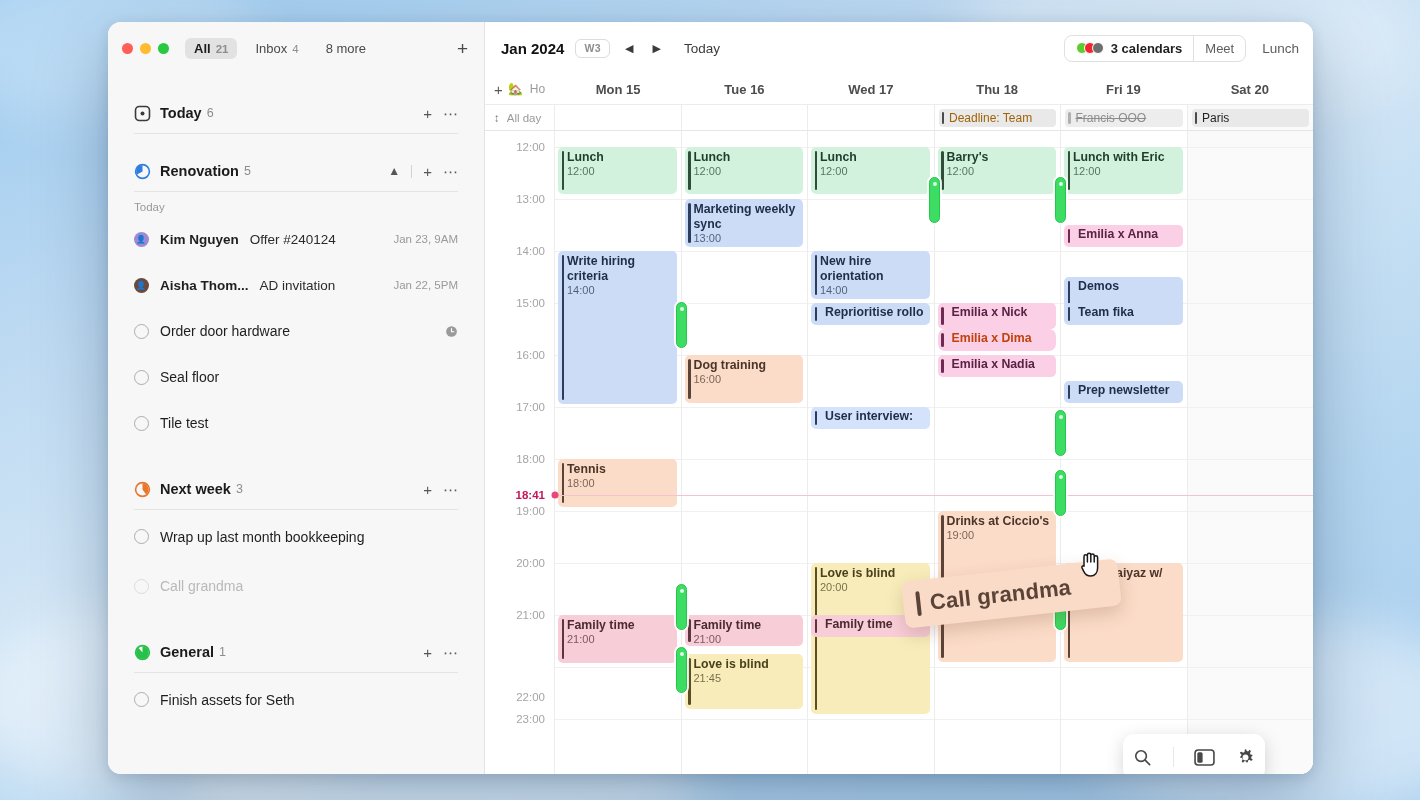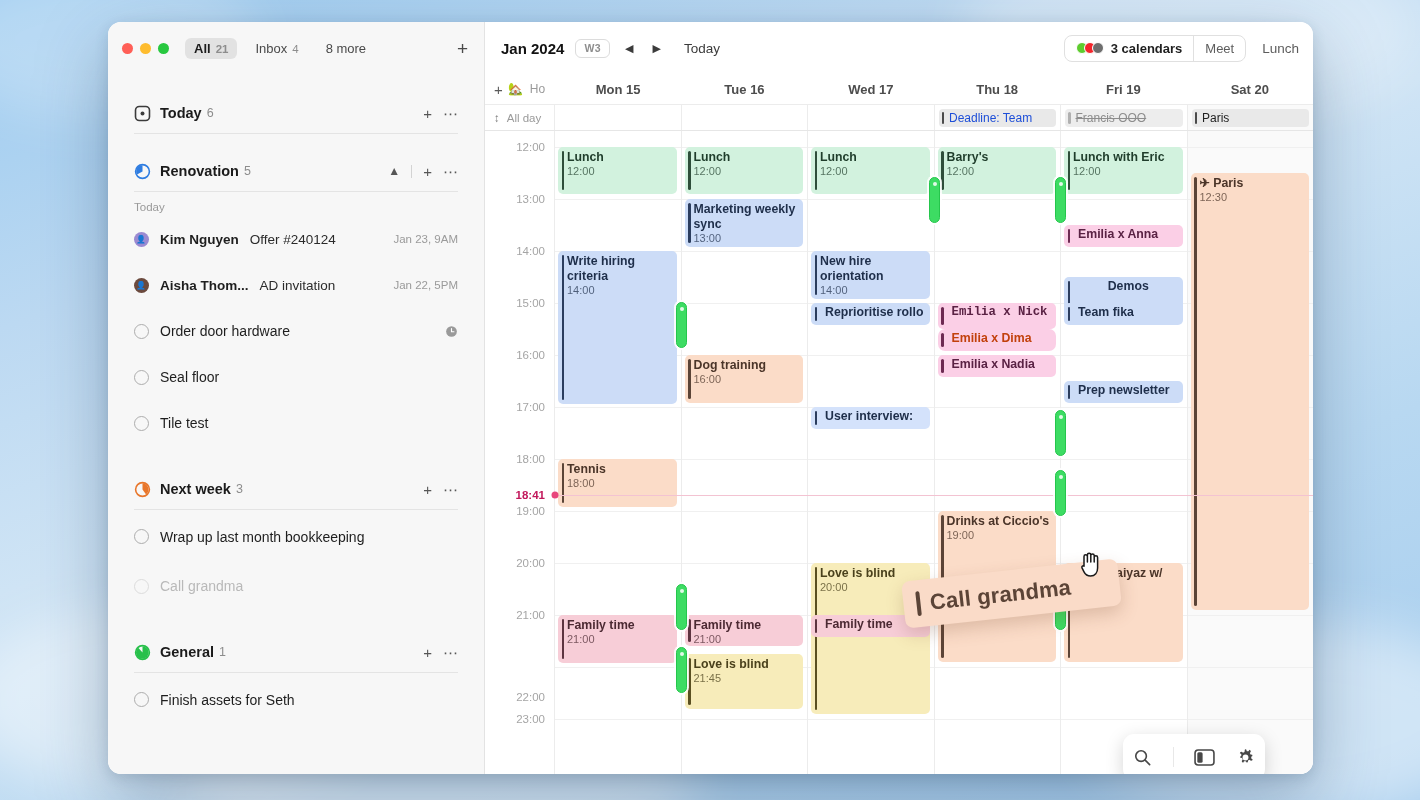--- a/index.html
+++ b/index.html
@@ -312,21 +312,21 @@
 
     <div class="alldaybar">
       <div class="gut">
         <span style="color:#7a7a7a">↕</span>
         <span>All day</span>
       </div>
       <div class="adcell"></div>
       <div class="adcell"></div>
       <div class="adcell"></div>
       <div class="adcell">
-        <span class="ad-ev" style="background:#e9e9e9;color:#1d4ed8">
+        <span class="ad-ev" style="background:#e9e9e9;color:#a16207">
           <span class="bar" style="background:#4a4a4a"></span>
           <span>Deadline: Team</span>
         </span>
       </div>
       <div class="adcell">
         <span class="ad-ev" style="background:#ededed;color:#8d8d8d;text-decoration:line-through">
           <span class="bar" style="background:#b0b0b0;text-decoration:none"></span>
           <span>Francis OOO</span>
         </span>
       </div>
@@ -483,21 +483,21 @@
             <div class="hline" style="top: 380px;"></div>
             <div class="hline" style="top: 432px;"></div>
             <div class="hline" style="top: 484px;"></div>
             <div class="hline" style="top: 536px;"></div>
             <div class="hline" style="top: 588px;"></div>
             <div class="ev" style="top: 16px; height: 47px; background: rgb(210, 242, 222); color: rgb(31, 61, 43);">
               <span class="lbar" style="background: rgb(46, 78, 58);"></span>
               <div class="t">Barry's</div>
               <div class="s">12:00</div>
             </div>
-            <div class="ev pill" style="top: 172px; height: 26px; background: rgb(251, 207, 230); color: rgb(90, 34, 68); font-family: Liberation Mono, monospace;">
+            <div class="ev pill" style="top: 172px; height: 26px; background: rgb(251, 207, 230); color: rgb(90, 34, 68);">
               <span class="lbar" style="background: rgb(109, 42, 82);"></span>
               <div class="t">Emilia x Nick</div>
             </div>
             <div class="ev pill" style="top: 198px; height: 22px; background: rgb(251, 207, 230); color: #c2410c; border-radius: 7px;">
               <span class="lbar" style="background: rgb(109, 42, 82);"></span>
               <div class="t">Emilia x Dima</div>
             </div>
             <div class="ev pill" style="top: 224px; height: 22px; background: rgb(251, 207, 230); color: rgb(90, 34, 68);">
               <span class="lbar" style="background: rgb(109, 42, 82);"></span>
               <div class="t">Emilia x Nadia</div>
@@ -524,21 +524,21 @@
             <div class="hline" style="top: 588px;"></div>
             <div class="ev" style="top: 16px; height: 47px; background: rgb(210, 242, 222); color: rgb(31, 61, 43);">
               <span class="lbar" style="background: rgb(46, 78, 58);"></span>
               <div class="t wrap">Lunch with Eric</div>
               <div class="s">12:00</div>
             </div>
             <div class="ev pill" style="top: 94px; height: 22px; background: rgb(251, 207, 230); color: rgb(90, 34, 68);">
               <span class="lbar" style="background: rgb(109, 42, 82);"></span>
               <div class="t">Emilia x Anna</div>
             </div>
-            <div class="ev pill" style="top: 146px; height: 36px; background: rgb(204, 220, 247); color: rgb(30, 46, 74); text-align: center;">
+            <div class="ev pill" style="top: 146px; height: 36px; background: rgb(204, 220, 247); color: rgb(30, 46, 74);">
               <span class="lbar" style="background: rgb(43, 61, 94);"></span>
               <div class="t">Demos</div>
             </div>
             <div class="ev pill" style="top: 172px; height: 22px; background: rgb(204, 220, 247); color: rgb(30, 46, 74);">
               <span class="lbar" style="background: rgb(43, 61, 94);"></span>
               <div class="t">Team fika</div>
             </div>
             <div class="ev pill" style="top: 250px; height: 22px; background: rgb(204, 220, 247); color: rgb(30, 46, 74);">
               <span class="lbar" style="background: rgb(43, 61, 94);"></span>
               <div class="t">Prep newsletter</div>
@@ -559,25 +559,20 @@
             <div class="hline" style="top: 120px;"></div>
             <div class="hline" style="top: 172px;"></div>
             <div class="hline" style="top: 224px;"></div>
             <div class="hline" style="top: 276px;"></div>
             <div class="hline" style="top: 328px;"></div>
             <div class="hline" style="top: 380px;"></div>
             <div class="hline" style="top: 432px;"></div>
             <div class="hline" style="top: 484px;"></div>
             <div class="hline" style="top: 536px;"></div>
             <div class="hline" style="top: 588px;"></div>
-            <div class="ev" style="top: 42px; height: 437px; background: rgb(251, 220, 200); color: rgb(75, 53, 41);">
-              <span class="lbar" style="background: rgb(91, 68, 55);"></span>
-              <div class="t">✈ Paris</div>
-              <div class="s">12:30</div>
-            </div>
           </div>
       </div>
     <div class="nowline" style="top: 363.533px;"></div>
         <div class="nowdot" style="top: 363.533px; left: 70px;"></div>
       </div>
 
     <div class="dragchip">
       <span class="lb"></span>
       <span class="tx">Call grandma</span>
     </div>

